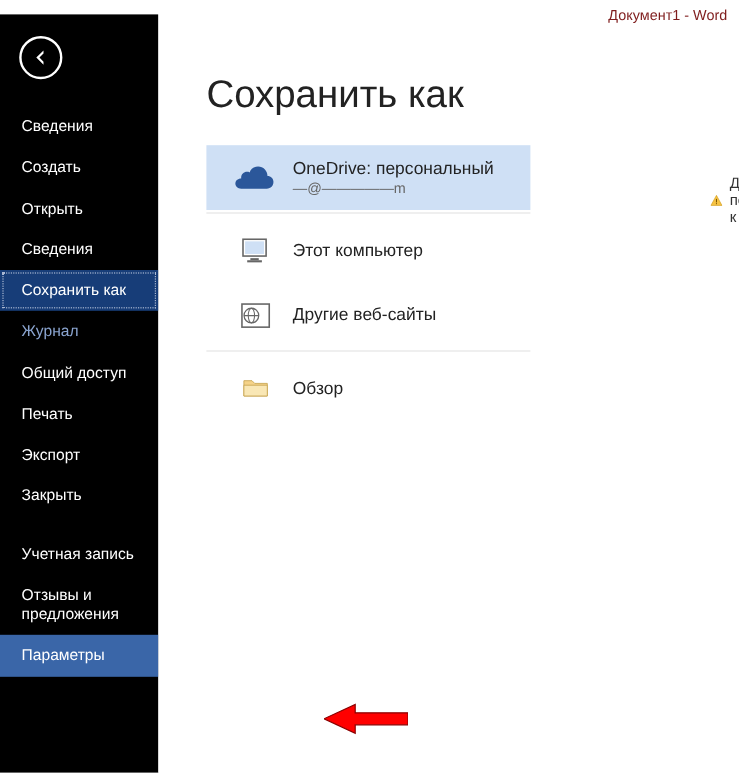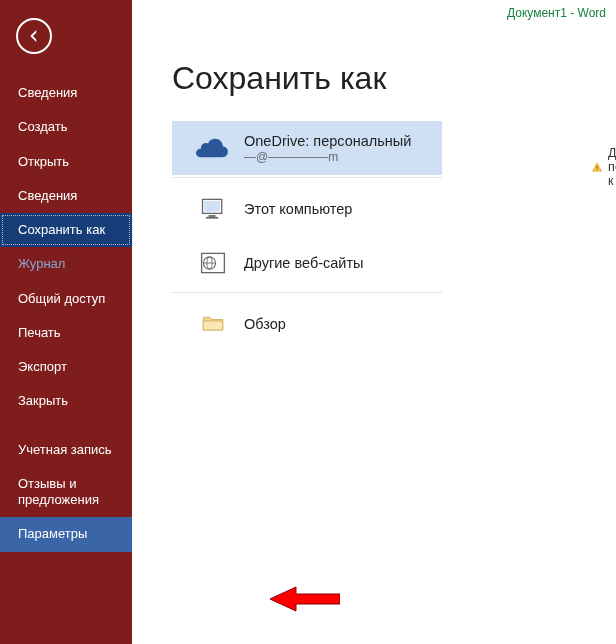--- a/index.html
+++ b/index.html
@@ -1,27 +1,27 @@
 <!DOCTYPE html>
 <html><head>
 <meta charset="utf-8">
 <style>
   * { box-sizing: border-box; margin: 0; padding: 0; font-family: "Segoe UI", Arial, sans-serif; }
   body { width: 616px; height: 644px; overflow: hidden; background: #fff; position: relative; }
   .window { display: flex; width: 100%; height: 100%; }
-  .sidebar { width: 132px; background: #7f1d1d; color: #fff; display: flex; flex-direction: column; padding-top: 18px; }
+  .sidebar { width: 132px; background: #000000; color: #fff; display: flex; flex-direction: column; padding-top: 18px; margin-top: 12px; }
   .back-btn { width: 36px; height: 36px; border: 2px solid #fff; border-radius: 50%; margin-left: 16px; margin-bottom: 22px; display: flex; align-items: center; justify-content: center; cursor: pointer; }
   .back-btn svg { width: 18px; height: 18px; fill: #fff; }
   .nav-item { font-size: 13px; padding: 9px 12px 9px 18px; line-height: 1.25; cursor: pointer; color: #fff; }
   .nav-item.disabled { color: #8aa4cf; cursor: default; }
   .nav-item.selected { background: #173d78; outline: 1px dotted #aab8d2; outline-offset: -3px; }
   .nav-item.highlight { background: #3a66a8; }
   .nav-sep { height: 14px; }
   .content { flex: 1; position: relative; background: #fff; }
-  .titlebar { position: absolute; top: 6px; right: 10px; font-size: 12px; color: #15803d; }
+  .titlebar { position: absolute; top: 6px; right: 10px; font-size: 12px; color: #7f1d1d; }
   .page-title { font-size: 32px; font-weight: 300; color: #222; padding: 60px 0 24px 40px; }
   .locations { margin-left: 40px; width: 270px; }
   .loc-item { display: flex; align-items: center; gap: 14px; padding: 10px 24px; cursor: pointer; }
   .loc-item.selected { background: #cfe0f5; }
   .loc-icon { width: 34px; height: 34px; flex: 0 0 34px; display: flex; align-items: center; justify-content: center; }
   .loc-text { display: flex; flex-direction: column; }
   .loc-title { font-size: 14.5px; color: #222; }
   .loc-sub { font-size: 12px; color: #666; margin-top: 1px; }
   .loc-sep { height: 1px; background: #e4e4e4; margin: 2px 0 4px 0; }
   .warning { position: absolute; top: 146px; left: 460px; display: flex; align-items: center; gap: 6px; font-size: 12.5px; color: #333; }

